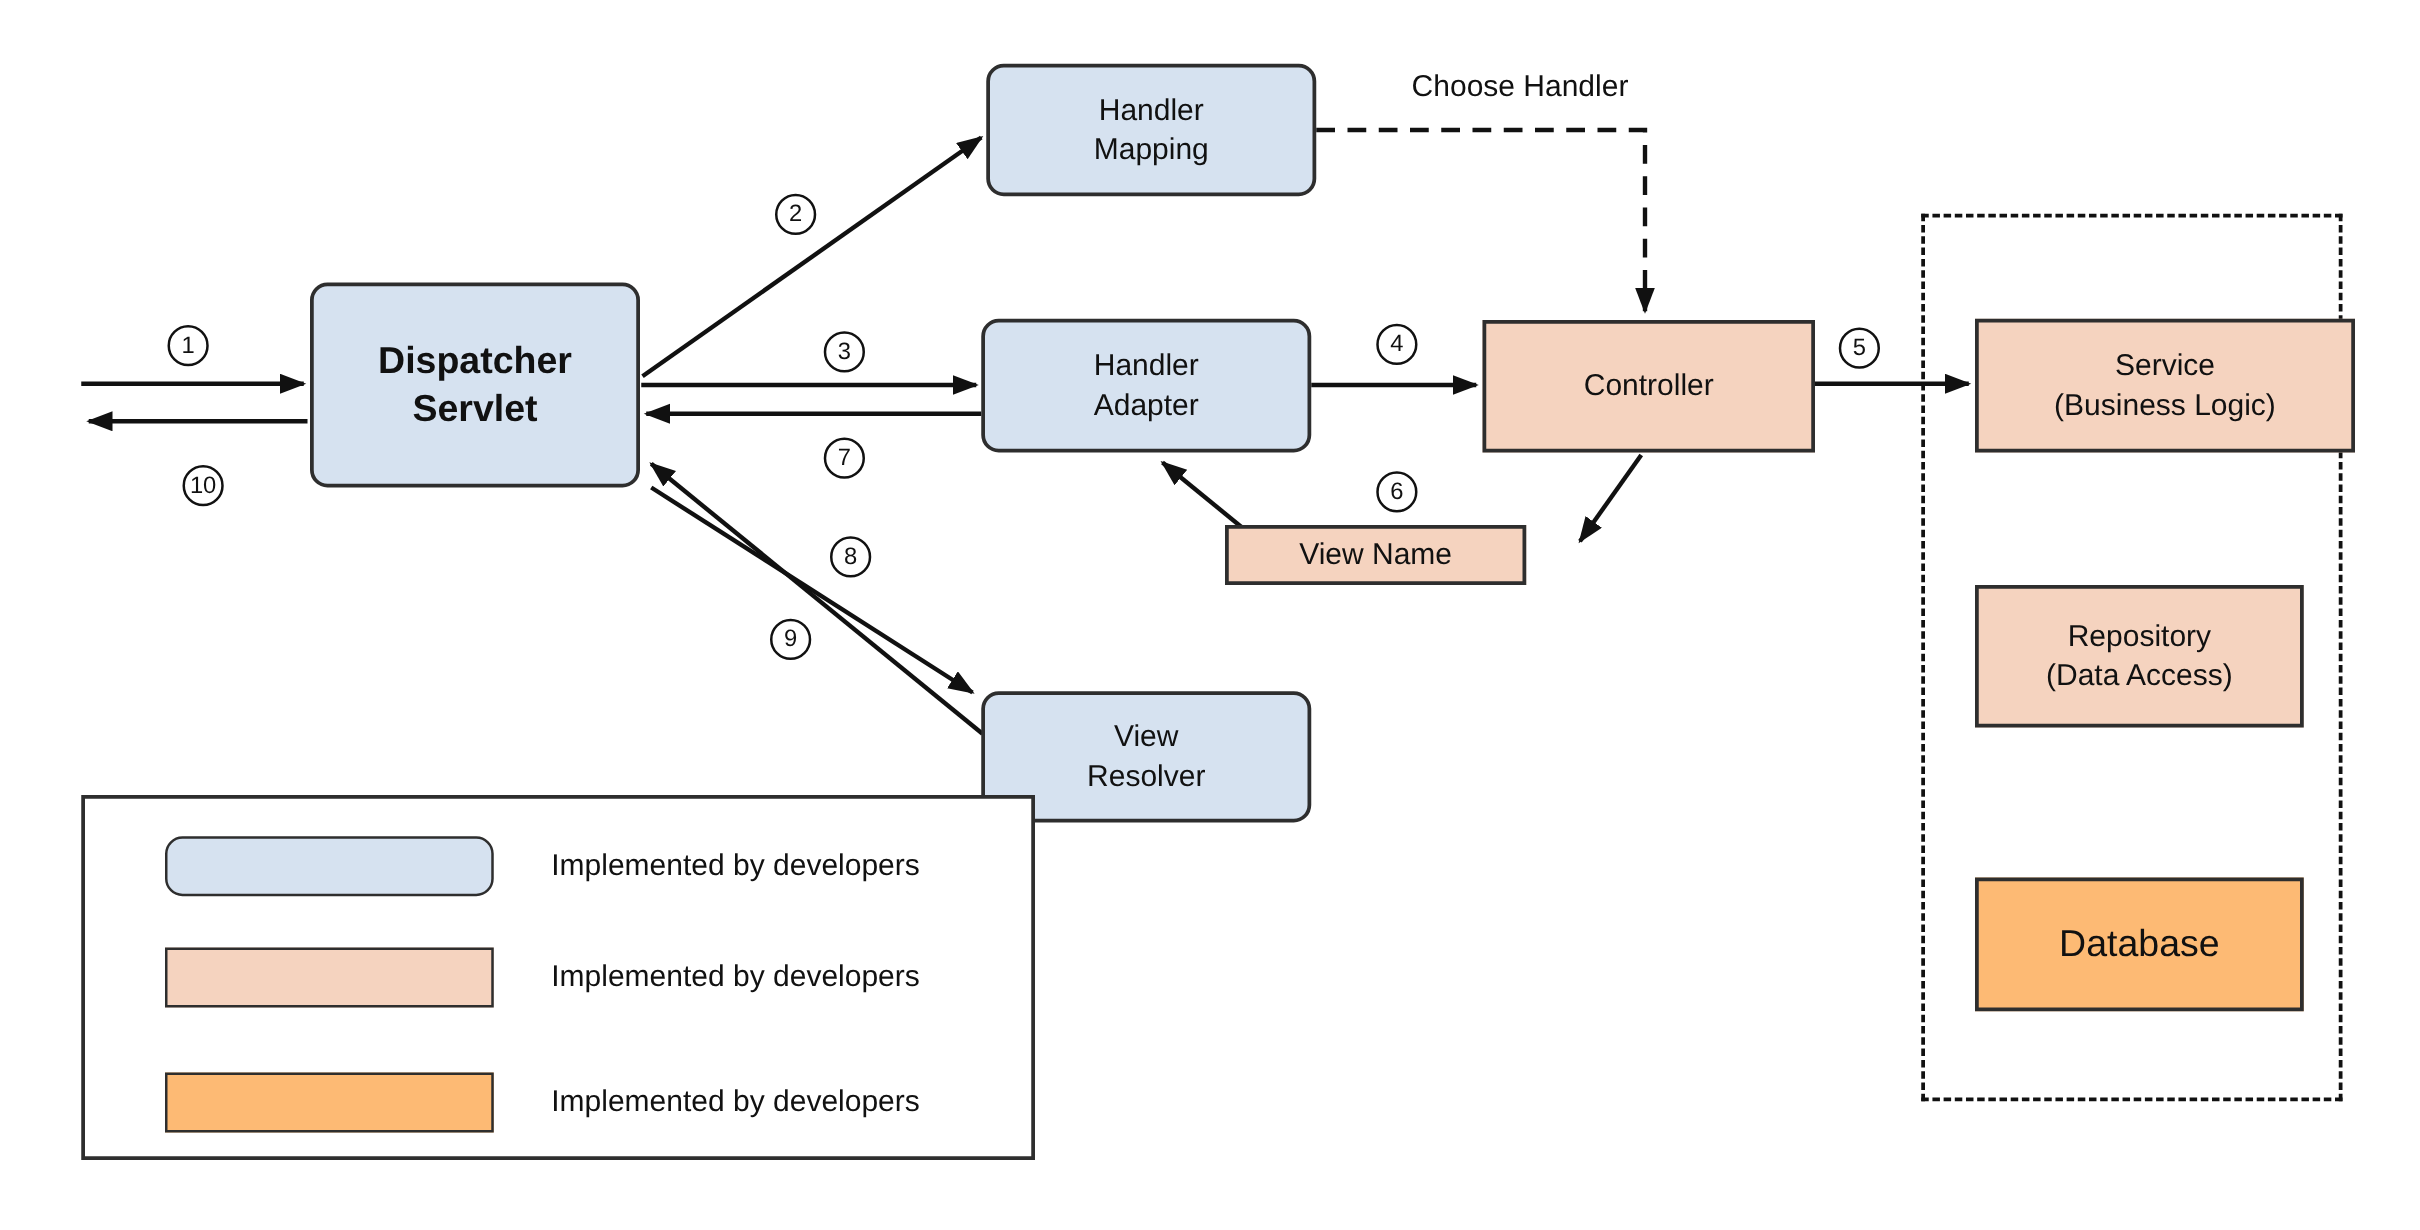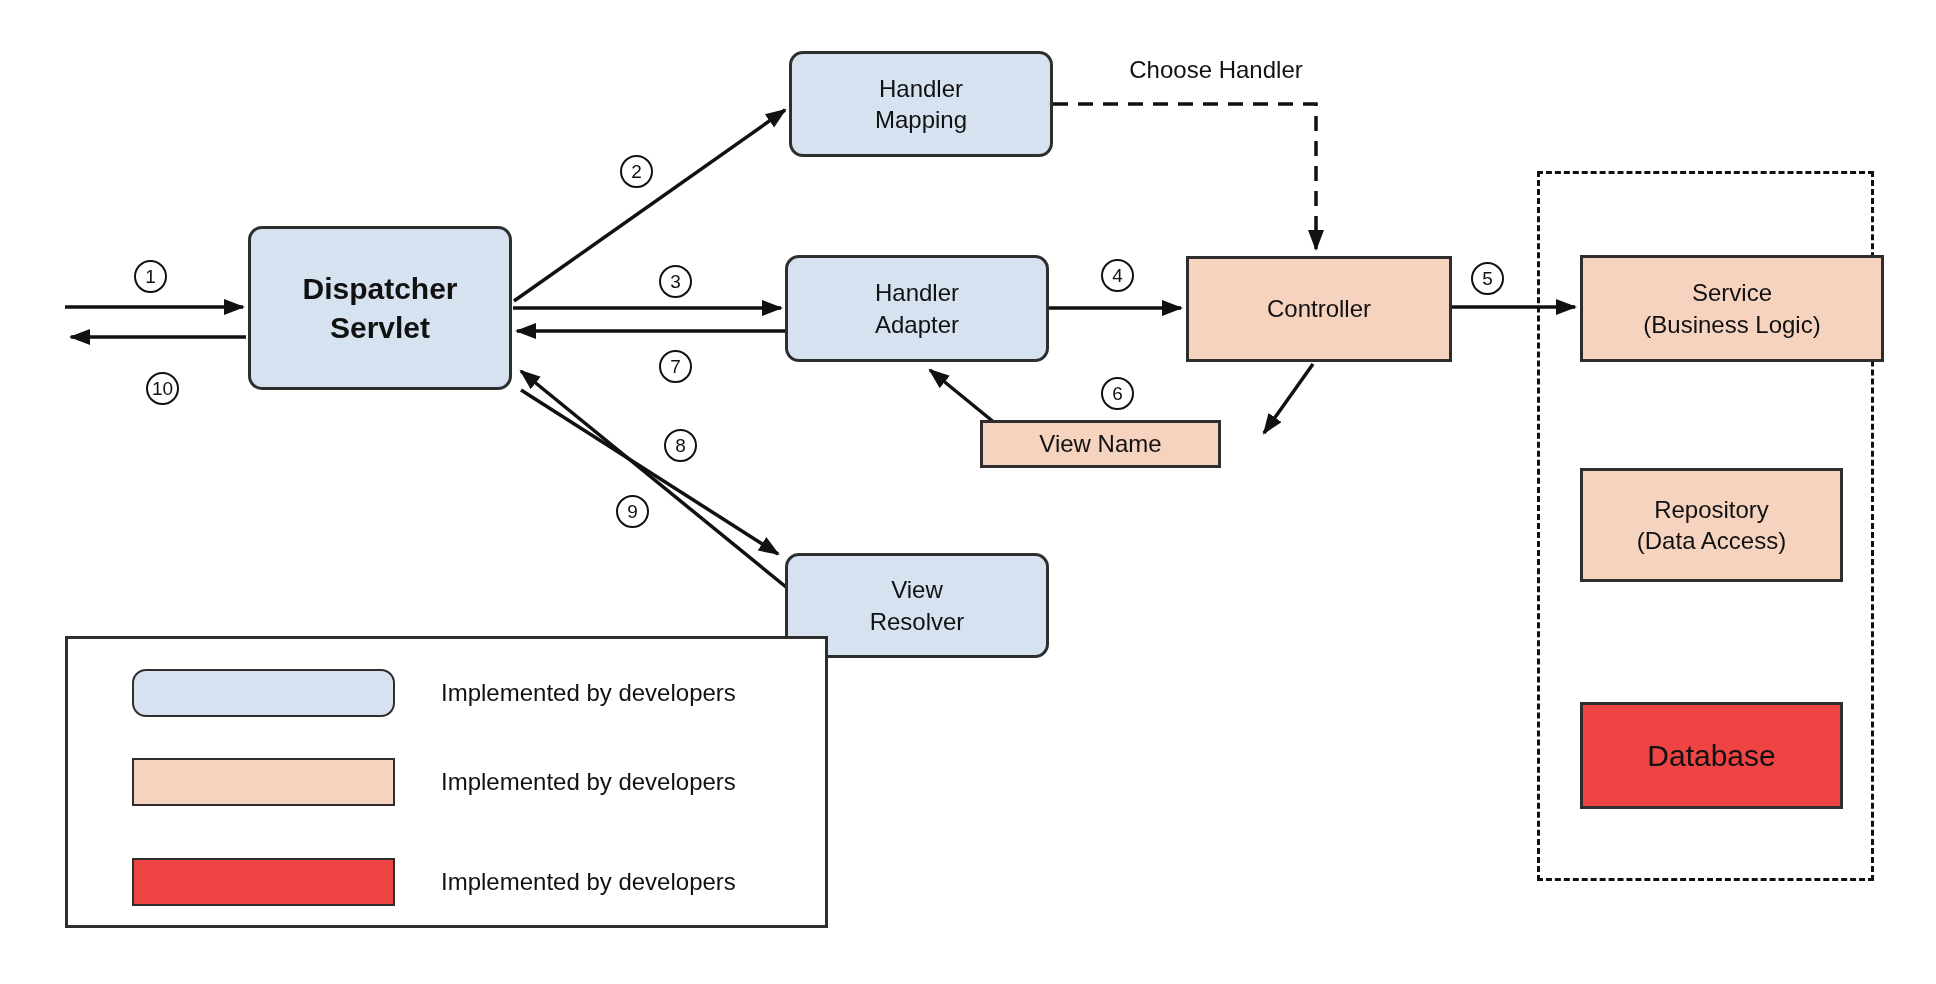--- a/index.html
+++ b/index.html
@@ -9,21 +9,21 @@
   }
   #arrow-layer{position:absolute;left:0;top:0;width:1936px;height:984px;}
   .node{
     position:absolute;box-sizing:border-box;border:3px solid #2e2e2e;
     display:flex;align-items:center;justify-content:center;text-align:center;
     font-size:24px;line-height:1.3;color:#111;
   }
   .node-label{white-space:pre-line;}
   .fill-blue{background:#d6e2f0;border-radius:14px;}
   .fill-orange{background:#f5d3bf;}
-  .fill-green{background:#ef4444;}
+  .fill-green{background:#fdba74;}
   .node.dispatcher{font-size:30px;font-weight:bold;}
   .node.database{font-size:30px;}
   .badge{
     position:absolute;width:33px;height:33px;box-sizing:border-box;
     border:2.5px solid #111;border-radius:50%;background:#ffffff;
     display:flex;align-items:center;justify-content:center;
     font-size:19px;color:#111;
   }
   .float-label{
     position:absolute;font-size:24px;color:#111;text-align:center;

